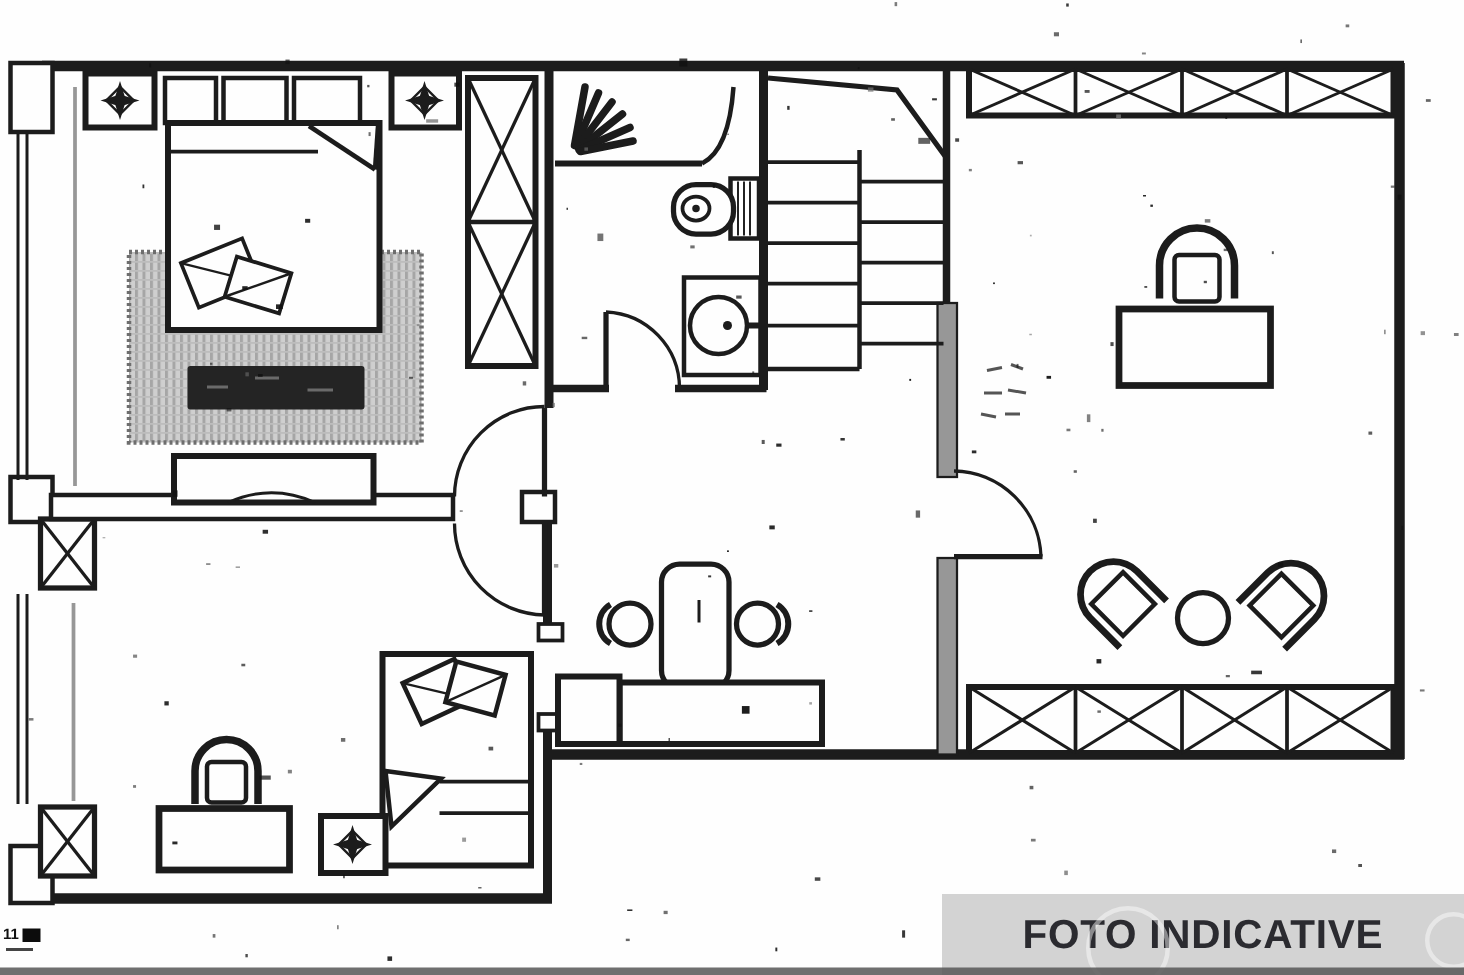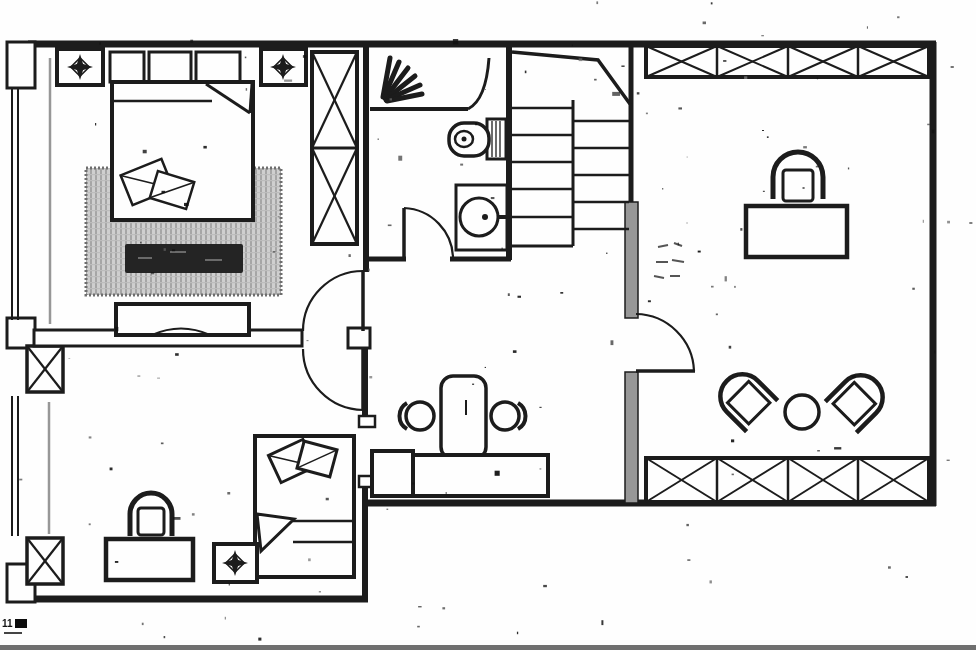--- a/index.html
+++ b/index.html
@@ -414,20 +414,25 @@
         <rect x="418.1" y="606.3" width="3.5" height="1.0" fill="#101010" opacity="0.90"></rect>
         <rect x="348.5" y="254.2" width="2.3" height="2.8" fill="#101010" opacity="0.62"></rect>
         <rect x="612.2" y="91.9" width="7.9" height="4.0" fill="#101010" opacity="0.65"></rect>
         <rect x="560.3" y="292.0" width="2.9" height="1.7" fill="#101010" opacity="0.85"></rect>
         <rect x="702.6" y="21.5" width="3.4" height="2.7" fill="#101010" opacity="0.62"></rect>
         <rect x="594.1" y="78.8" width="2.5" height="1.7" fill="#101010" opacity="0.67"></rect>
         <rect x="517.5" y="295.7" width="3.5" height="2.1" fill="#101010" opacity="0.88"></rect>
       </g>
 </svg>
 
+<div class="banner">
+  <span class="wm wm1"></span>
+  <span class="wm wm2"></span>
+  <span class="banner-label">FOTO INDICATIVE</span>
+</div>
 
 <div class="footbar"></div>
 
 <div class="artifact">
   <span>11</span>
   <span class="sq"></span>
   <span class="dash"></span>
 </div>
 
 </div>

